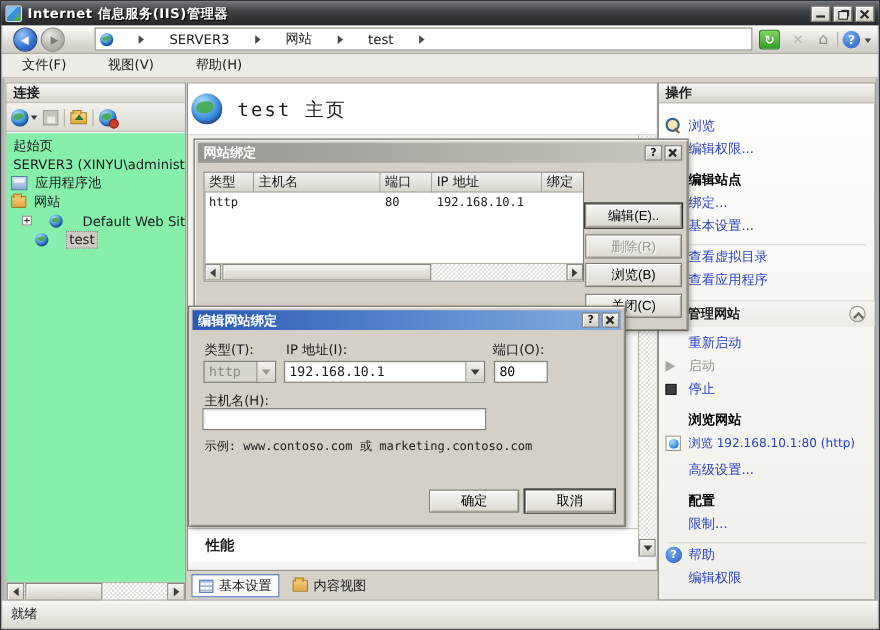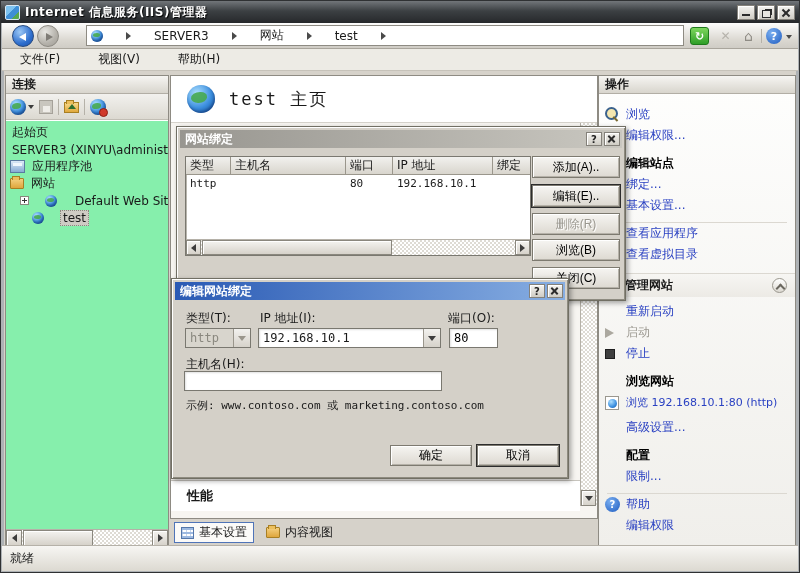--- a/index.html
+++ b/index.html
@@ -63,21 +63,21 @@
   .titem { height:15px; display:flex; align-items:center; gap:5px; padding-left:4px; white-space:nowrap; margin-bottom:2px; }
   .titem .lbl { padding:0 2px; }
   .ind1 { padding-left:14px;gap:16px; }
   .sel { background:#cfcbc4; border:1px dotted #8a877e; }
   .expander { width:9px; height:9px; border:1px solid #8a877e; background:#fff; position:relative; flex:none; }
   .expander::before { content:""; position:absolute; left:1px; right:1px; top:3px; height:1px; background:#333; }
   .expander::after  { content:""; position:absolute; top:1px; bottom:1px; left:3px; width:1px; background:#333; }
   .lp-hscroll { position:absolute; left:0; right:0; bottom:0; height:17px; border-top:1px solid #b5b1a8; }
 
   .main-pane { position:absolute; left:169px; top:74px; width:428px; height:444px; background:#f7f5f1; border:1px solid #8e8b83; }
-  .mp-header { height:47px; background:#fff; border-bottom:1px solid #d5d2cb; display:flex; align-items:center; gap:14px; padding-left:16px; }
+  .mp-header { height:47px; background:#fff; border-bottom:1px solid #d5d2cb; display:flex; align-items:center; gap:14px; padding-left:3px; }
   .mp-title { font-family:"DejaVu Sans Mono","Liberation Mono",monospace; font-size:17px; letter-spacing:2px; }
   .mp-group { position:absolute; left:0; right:17px; top:404px; height:31px; background:#fff; border-top:1px solid #c8c5be;
     display:flex; align-items:center; padding-left:16px; font-weight:bold; font-size:13px; }
   .mp-vscroll { position:absolute; top:47px; right:0; width:17px; bottom:12px; border-left:1px solid #b5b1a8; }
   .checker { background-color:#fff;
     background-image:linear-gradient(45deg,#dedbd4 25%,transparent 25%,transparent 75%,#dedbd4 75%),
                      linear-gradient(45deg,#dedbd4 25%,transparent 25%,transparent 75%,#dedbd4 75%);
     background-size:4px 4px; background-position:0 0,2px 2px; }
   .sbtn { position:absolute; background:linear-gradient(#f4f3f0,#d6d2ca); border:1px solid #8a877e;
     box-shadow:inset 1px 1px 0 #fff; display:flex; align-items:center; justify-content:center; }
@@ -311,24 +311,24 @@
           <span>编辑站点</span>
         </div>
       <div class="act">
           <span>绑定...</span>
         </div>
       <div class="act">
           <span>基本设置...</span>
         </div>
       <div class="act-sep"></div>
       <div class="act">
+          <span>查看虚拟目录</span>
+        </div>
+      <div class="act">
           <span>查看应用程序</span>
-        </div>
-      <div class="act">
-          <span>查看虚拟目录</span>
         </div>
       <div class="act-band">
         <span>管理网站</span>
         <span class="chev"></span>
       </div>
       <div class="act" style="margin-top:4px;">
           <span>重新启动</span>
         </div>
       <div class="act dis">
           <span class="aicon playtri"></span>
@@ -392,21 +392,20 @@
       <div class="lb-hscroll checker">
         <span class="sbtn" style="left:0;top:0;width:15px;height:15px;">
             <span class="tri-l"></span>
           </span>
         <span class="thumb" style="left:16px;width:190px;height:15px;"></span>
         <span class="sbtn" style="right:0;top:0;width:15px;height:15px;">
             <span class="tri-r"></span>
           </span>
       </div>
     </div>
-    <button class="btn dlg-btn" style="top:29px;">添加(A)..</button>
     <button class="btn dlg-btn def" style="top:58px;">编辑(E)..</button>
     <button class="btn dlg-btn dis" style="top:86px;">删除(R)</button>
     <button class="btn dlg-btn" style="top:112px;">浏览(B)</button>
     <button class="btn dlg-btn" style="top:140px;">关闭(C)</button>
   </div>
 
   <div class="dlg" style="left:170px; top:277px; width:398px; height:201px; z-index:20;">
     <div class="dlg-title t-active">
       <span class="t">编辑网站绑定</span>
       <span class="dbtn">?</span>

